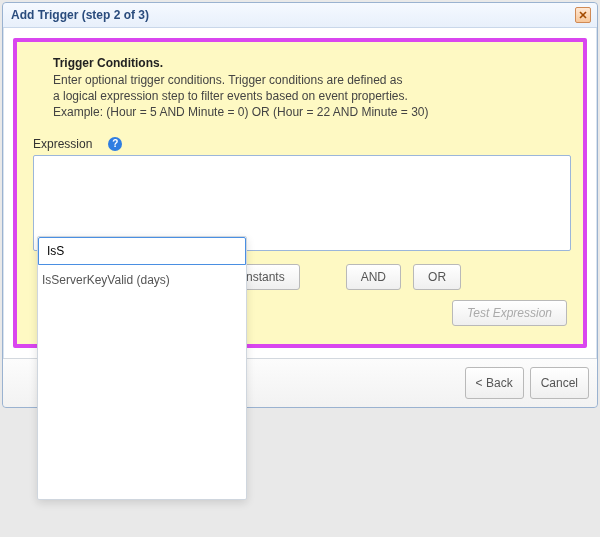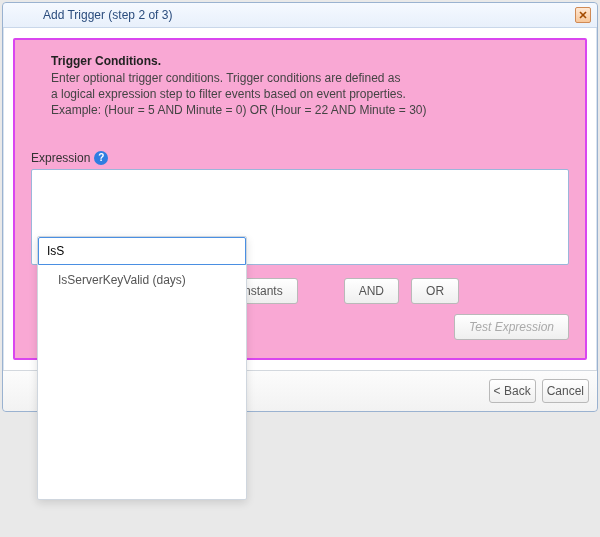--- a/index.html
+++ b/index.html
@@ -27,62 +27,61 @@
     align-items: center;
     justify-content: space-between;
     padding: 4px 6px 4px 8px;
     background: linear-gradient(#f5f9ff, #e8f0fb);
     border-bottom: 1px solid #c9d7ea;
     border-top-left-radius: 4px;
     border-top-right-radius: 4px;
   }
   .dialog-title {
     color: #2a4c7d;
-    font-weight: normal;
-    font-size: 12px;
-    margin-left: 32px;
+    font-weight: bold;
+    font-size: 12px;
   }
   .dialog-close {
     width: 14px;
     height: 14px;
     border: 1px solid #d08a55;
     background: linear-gradient(#ffe8d4, #f8c79a);
     border-radius: 2px;
     color: #a24a00;
     display: flex;
     align-items: center;
     justify-content: center;
     cursor: pointer;
   }
   .dialog-close svg { display:block; }
   .dialog-body {
     padding: 10px;
   }
   .inner-panel {
-    border: 2px solid #d946ef;
+    border: 4px solid #d946ef;
     border-radius: 2px;
     padding: 14px 16px 18px 16px;
-    background: #f9a8d4;
+    background: #fef9c3;
   }
   .section-title {
     font-weight: bold;
     font-size: 12px;
     color: #222;
     margin: 0 0 2px 20px;
   }
   .desc {
     margin-left: 20px;
     color: #444;
     line-height: 1.35;
   }
   .expr-label-row {
-    margin-top: 32px;
-    display: flex;
-    align-items: center;
-    gap: 4px;
+    margin-top: 16px;
+    display: flex;
+    align-items: center;
+    gap: 16px;
   }
   .expr-label {
     color: #333;
   }
   .help-icon {
     width: 14px;
     height: 14px;
     border-radius: 50%;
     background: #2f7de1;
     color: #fff;
@@ -136,22 +135,22 @@
     border-top: 1px solid #d3d8de;
     background: linear-gradient(#fcfcfc, #f2f2f2);
     padding: 8px;
     display: flex;
     justify-content: flex-end;
     gap: 6px;
     border-bottom-left-radius: 4px;
     border-bottom-right-radius: 4px;
   }
   .wizard-footer .btn {
-    height: 24px;
-    padding: 0 4px;
+    height: 32px;
+    padding: 0 10px;
   }
 
   
   .ac-panel {
     position: absolute;
     left: 37px;
     top: 236px;
     width: 208px;
     background: #fff;
     border: 1px solid #cfd6de;
@@ -166,21 +165,21 @@
     font-size: 12px;
     font-family: Arial, Helvetica, sans-serif;
     outline: none;
     border-radius: 2px 2px 0 0;
   }
   .ac-list {
     height: 234px;
     overflow: auto;
   }
   .ac-item {
-    padding: 8px 20px;
+    padding: 8px 4px;
     color: #555;
     cursor: pointer;
   }
   .gap-sm { width: 12px; }
 </style>
 </head>
 <body>
 
 <div class="dialog">
   <div class="dialog-header">

